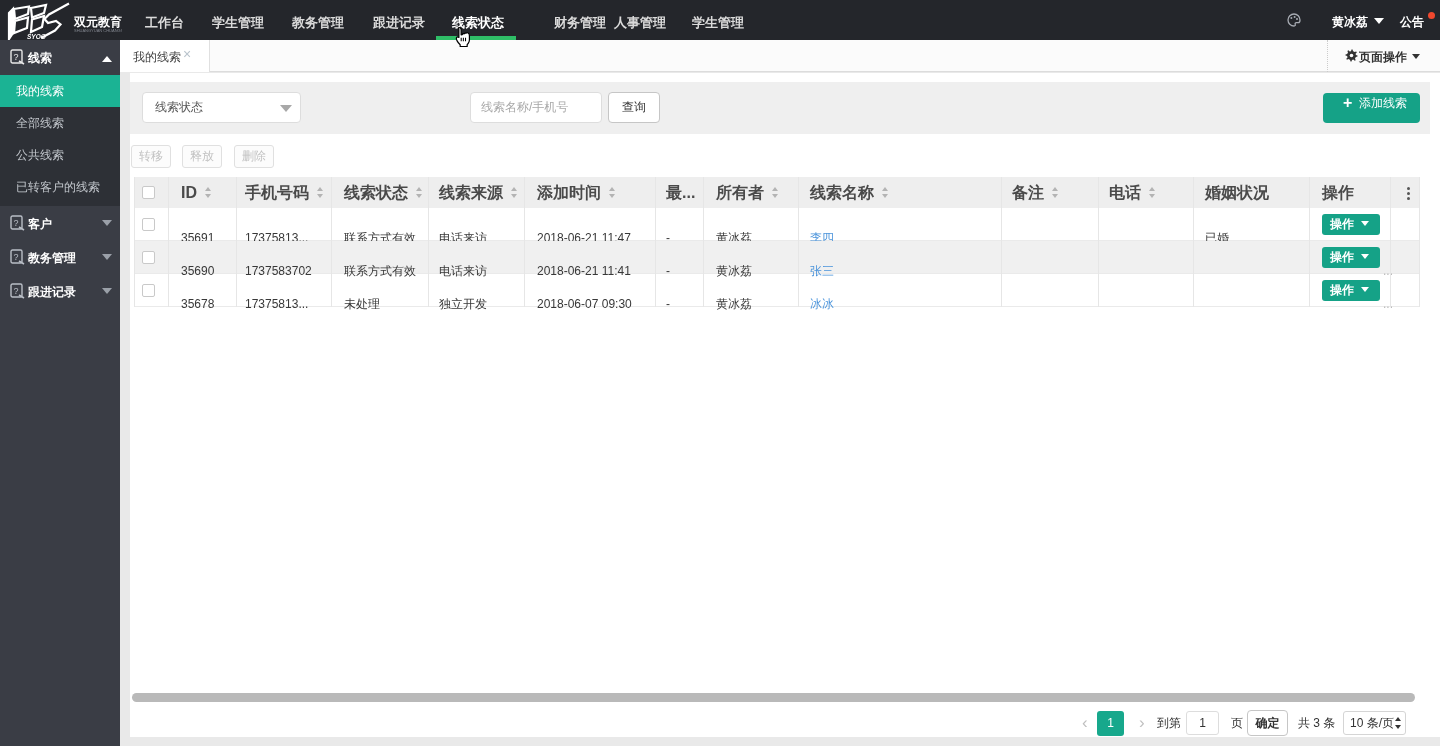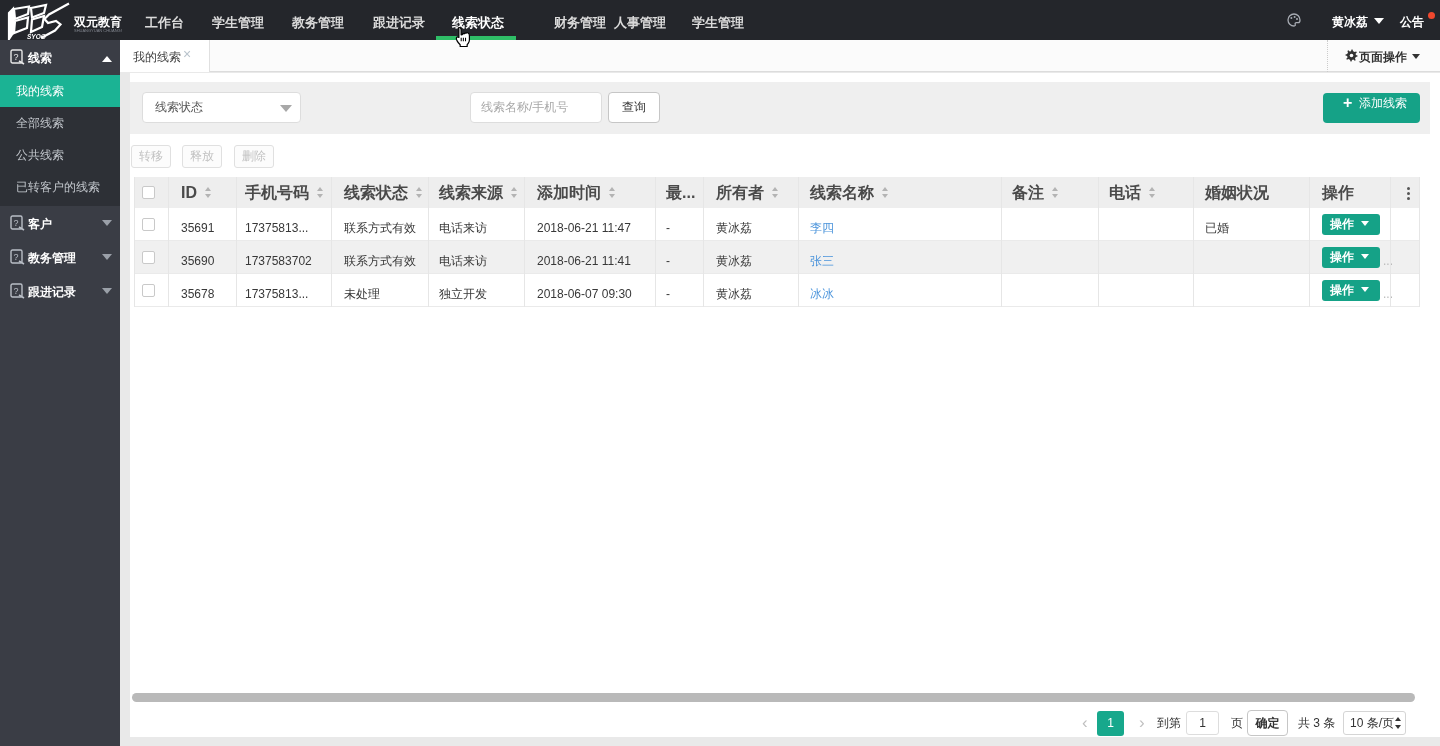--- a/index.html
+++ b/index.html
@@ -46,21 +46,21 @@
   #q-input { position:absolute; left:340px; top:10px; width:132px; height:31px; background:#fff; border:1px solid #ddd; border-radius:4px; font-size:12px; color:#a8a8a8; line-height:29px; padding-left:10px; }
   #btn-query { position:absolute; left:478px; top:10px; width:52px; height:31px; background:#fff; border:1px solid #c6c6c6; border-radius:4px; font-size:12px; color:#333; text-align:center; line-height:29px; }
   #btn-add { position:absolute; left:1193px; top:11px; width:97px; height:30px; background:#15a287; border-radius:4px; color:#fff; font-size:12px; line-height:20px;padding-left:20px; }
   .act-btn { position:absolute; top:72px; width:40px; height:23px; border:1px solid #e0e0e0; border-radius:3px; background:#fcfcfc; color:#c2c2c2; font-size:12px; text-align:center; line-height:21px; }
 
   
   #tbl { position:absolute; left:4px; top:104px; width:1286px; }
   .hdr { position:absolute; top:0; height:31px; background:#eee; }
   .hdr-cell { position:absolute; top:0; height:31px; font-size:16px; font-weight:bold; color:#4a4a4a; line-height:31px; border-right:0; }
   .row { position:absolute; height:33px; width:1285px; border-bottom:1px solid #eaeaea; }
-  .cell { position:absolute; top:4px; height:33px; font-size:12px; color:#383838; line-height:32px; }
+  .cell { position:absolute; top:14px; height:33px; font-size:12px; color:#383838; line-height:32px; }
   .vline { position:absolute; top:0; bottom:0; width:1px; background:#e6e6e6; }
   .link { color:#4b94db; }
   .sort { display:inline-block; position:relative; width:7px; height:11px; margin-left:8px; }
   .sort i { position:absolute; left:0; width:0; height:0; border-left:3.5px solid transparent; border-right:3.5px solid transparent; }
   .sort .u { top:0; border-bottom:4px solid #b3b3b3; }
   .sort .d { bottom:0; border-top:4px solid #b3b3b3; }
   .cb { position:absolute; left:8px; width:13px; height:13px; background:#fff; border:1px solid #c9c9c9; border-radius:2px; }
   .opbtn { position:absolute; width:58px; height:21px; background:#15a287; border-radius:3px; color:#fff; font-size:12px; font-weight:bold; text-align:left; padding-left:8px; line-height:21px; }
   .opbtn .c { display:inline-block; width:0; height:0; border-left:4.5px solid transparent; border-right:4.5px solid transparent; border-top:5px solid #fff; margin-left:7px; vertical-align:middle; margin-top:-2px; }
   .mdots { position:absolute; }

